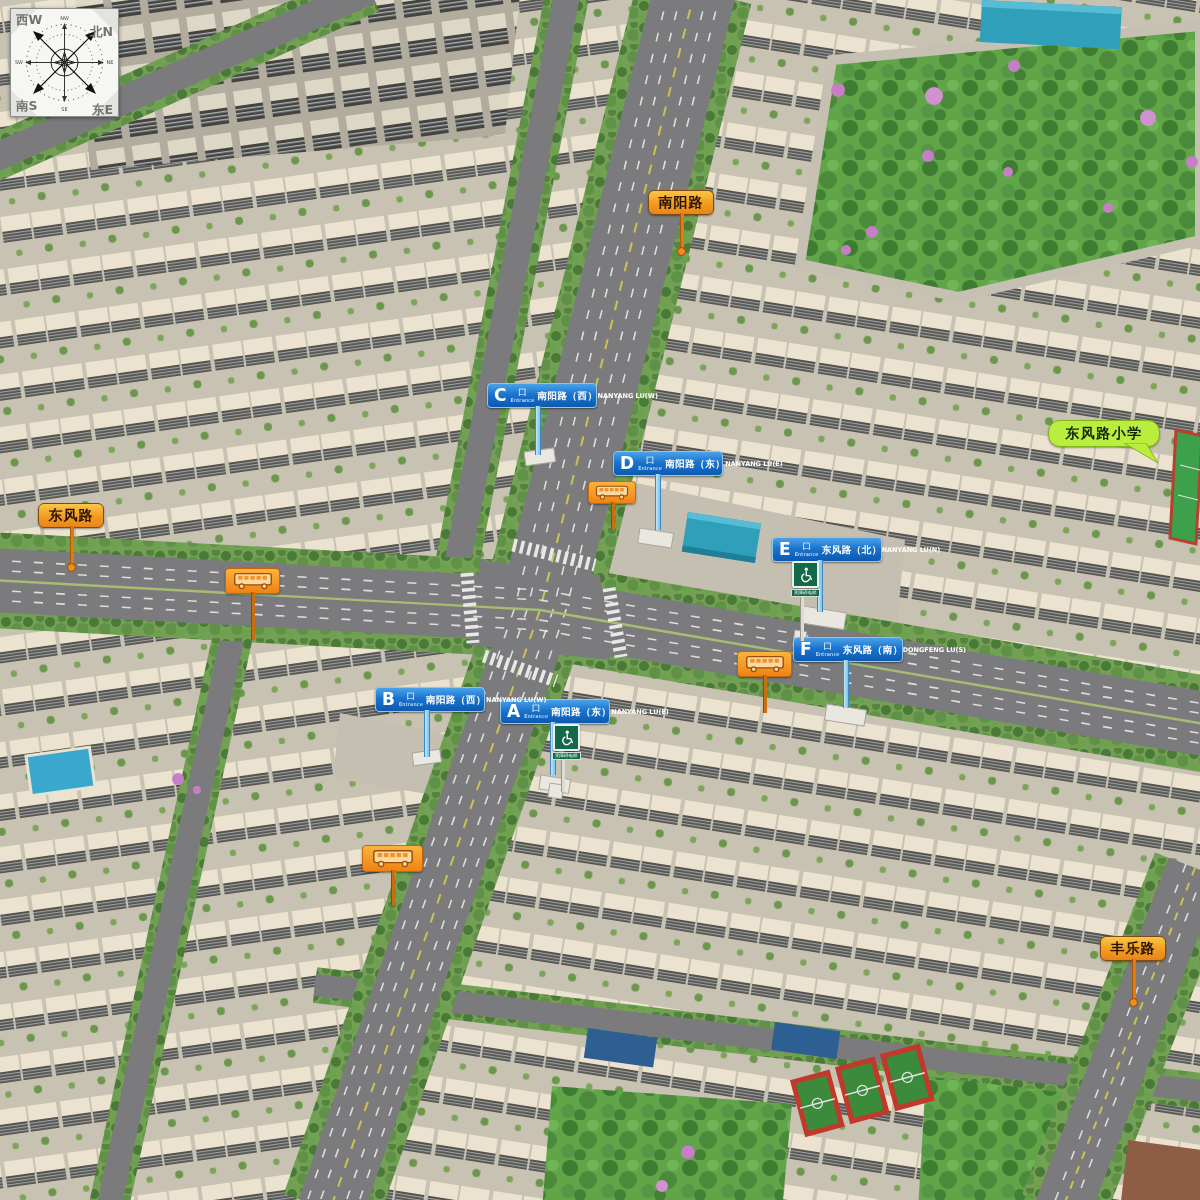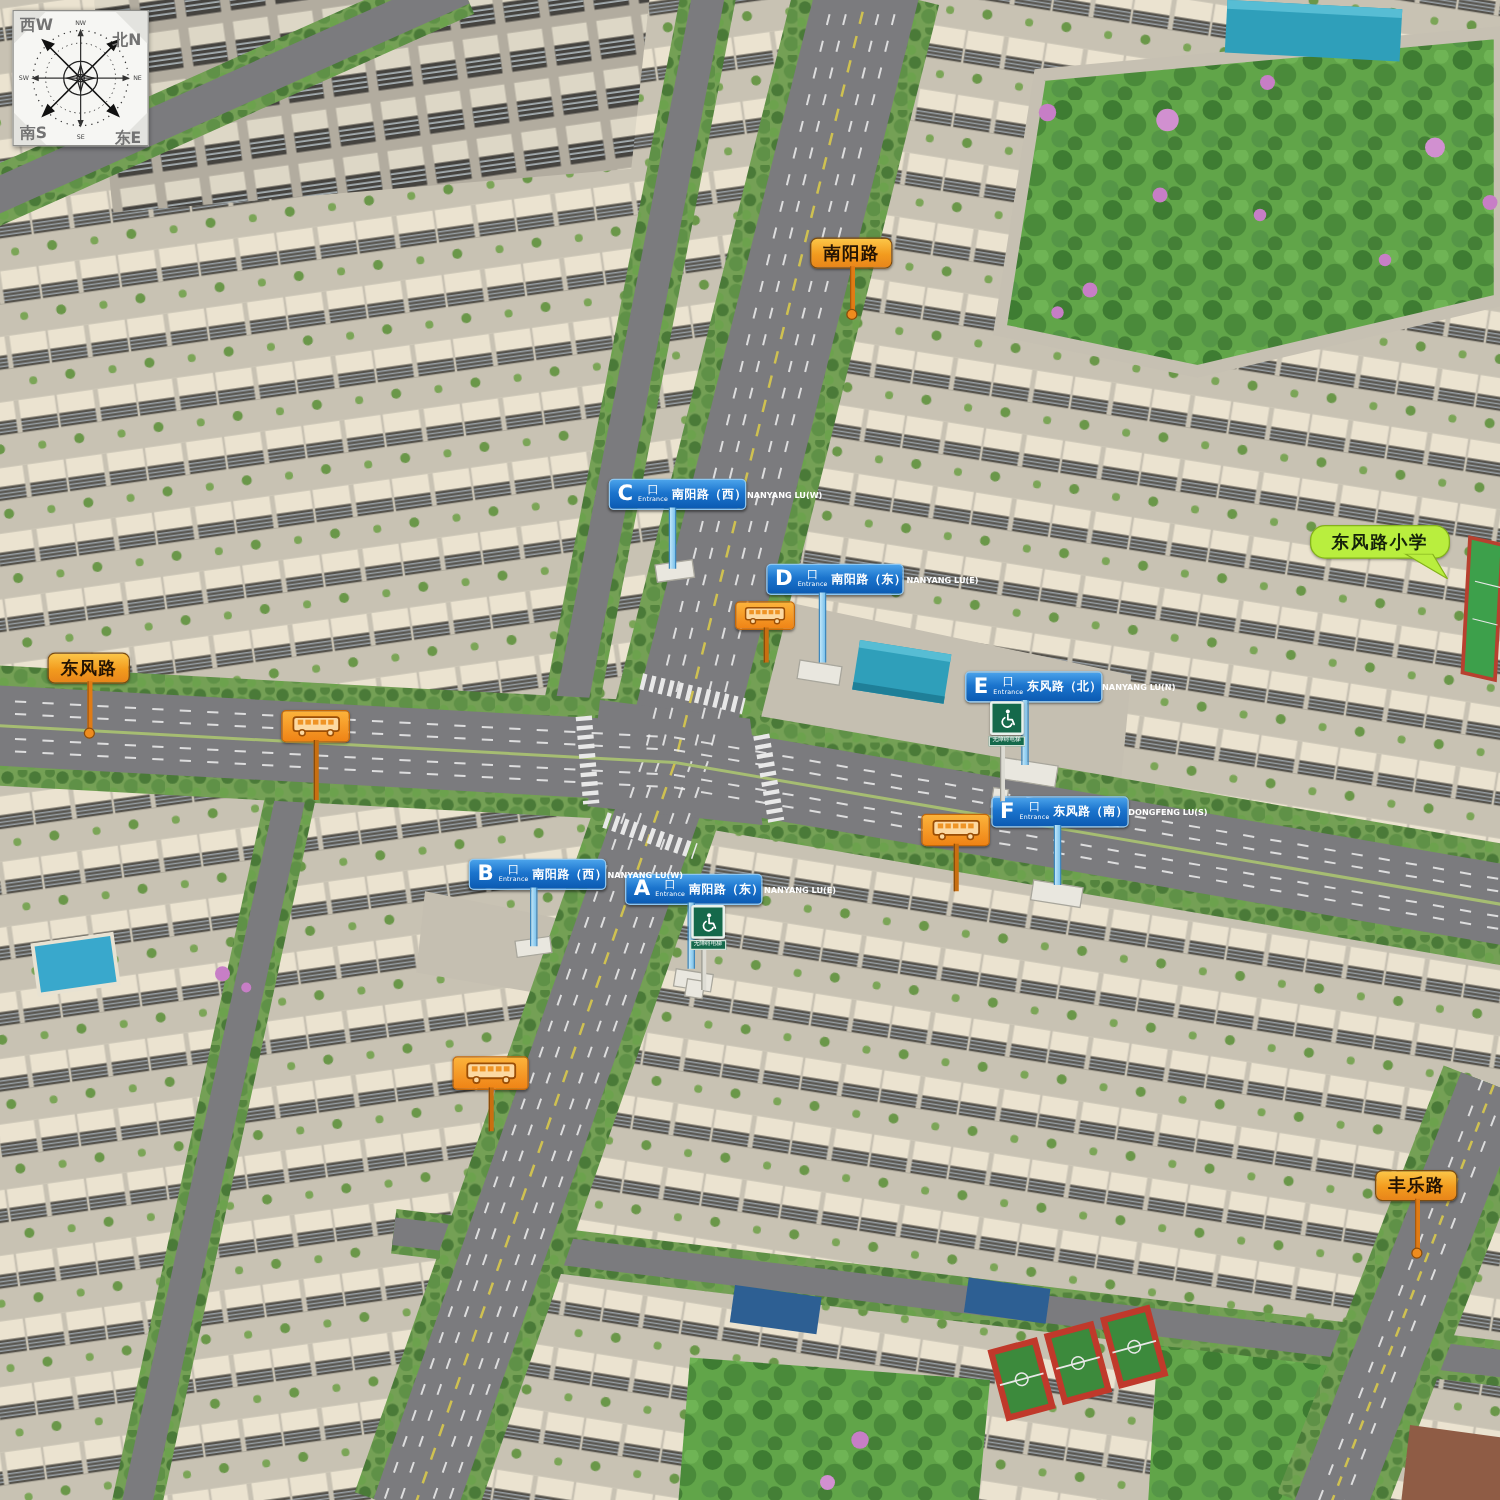--- a/index.html
+++ b/index.html
@@ -308,21 +308,21 @@
       <span class="cl ne">北N</span>
       <span class="cl sw">南S</span>
       <span class="cl se">东E</span>
     </div>
 
     <div class="roadlbl" style="left:648px;top:190px">
       <div class="rbox">南阳路</div>
       <div class="rpin" style="height:35px"></div>
       <div class="rdot" style="top:57px"></div>
     </div>
-    <div class="roadlbl" style="left:38px;top:522px">
+    <div class="roadlbl" style="left:38px;top:503px">
       <div class="rbox">东风路</div>
       <div class="rpin" style="height:38px"></div>
       <div class="rdot" style="top:60px"></div>
     </div>
     <div class="roadlbl" style="left:1100px;top:936px">
       <div class="rbox">丰乐路</div>
       <div class="rpin" style="height:40px"></div>
       <div class="rdot" style="top:62px"></div>
     </div>
 

